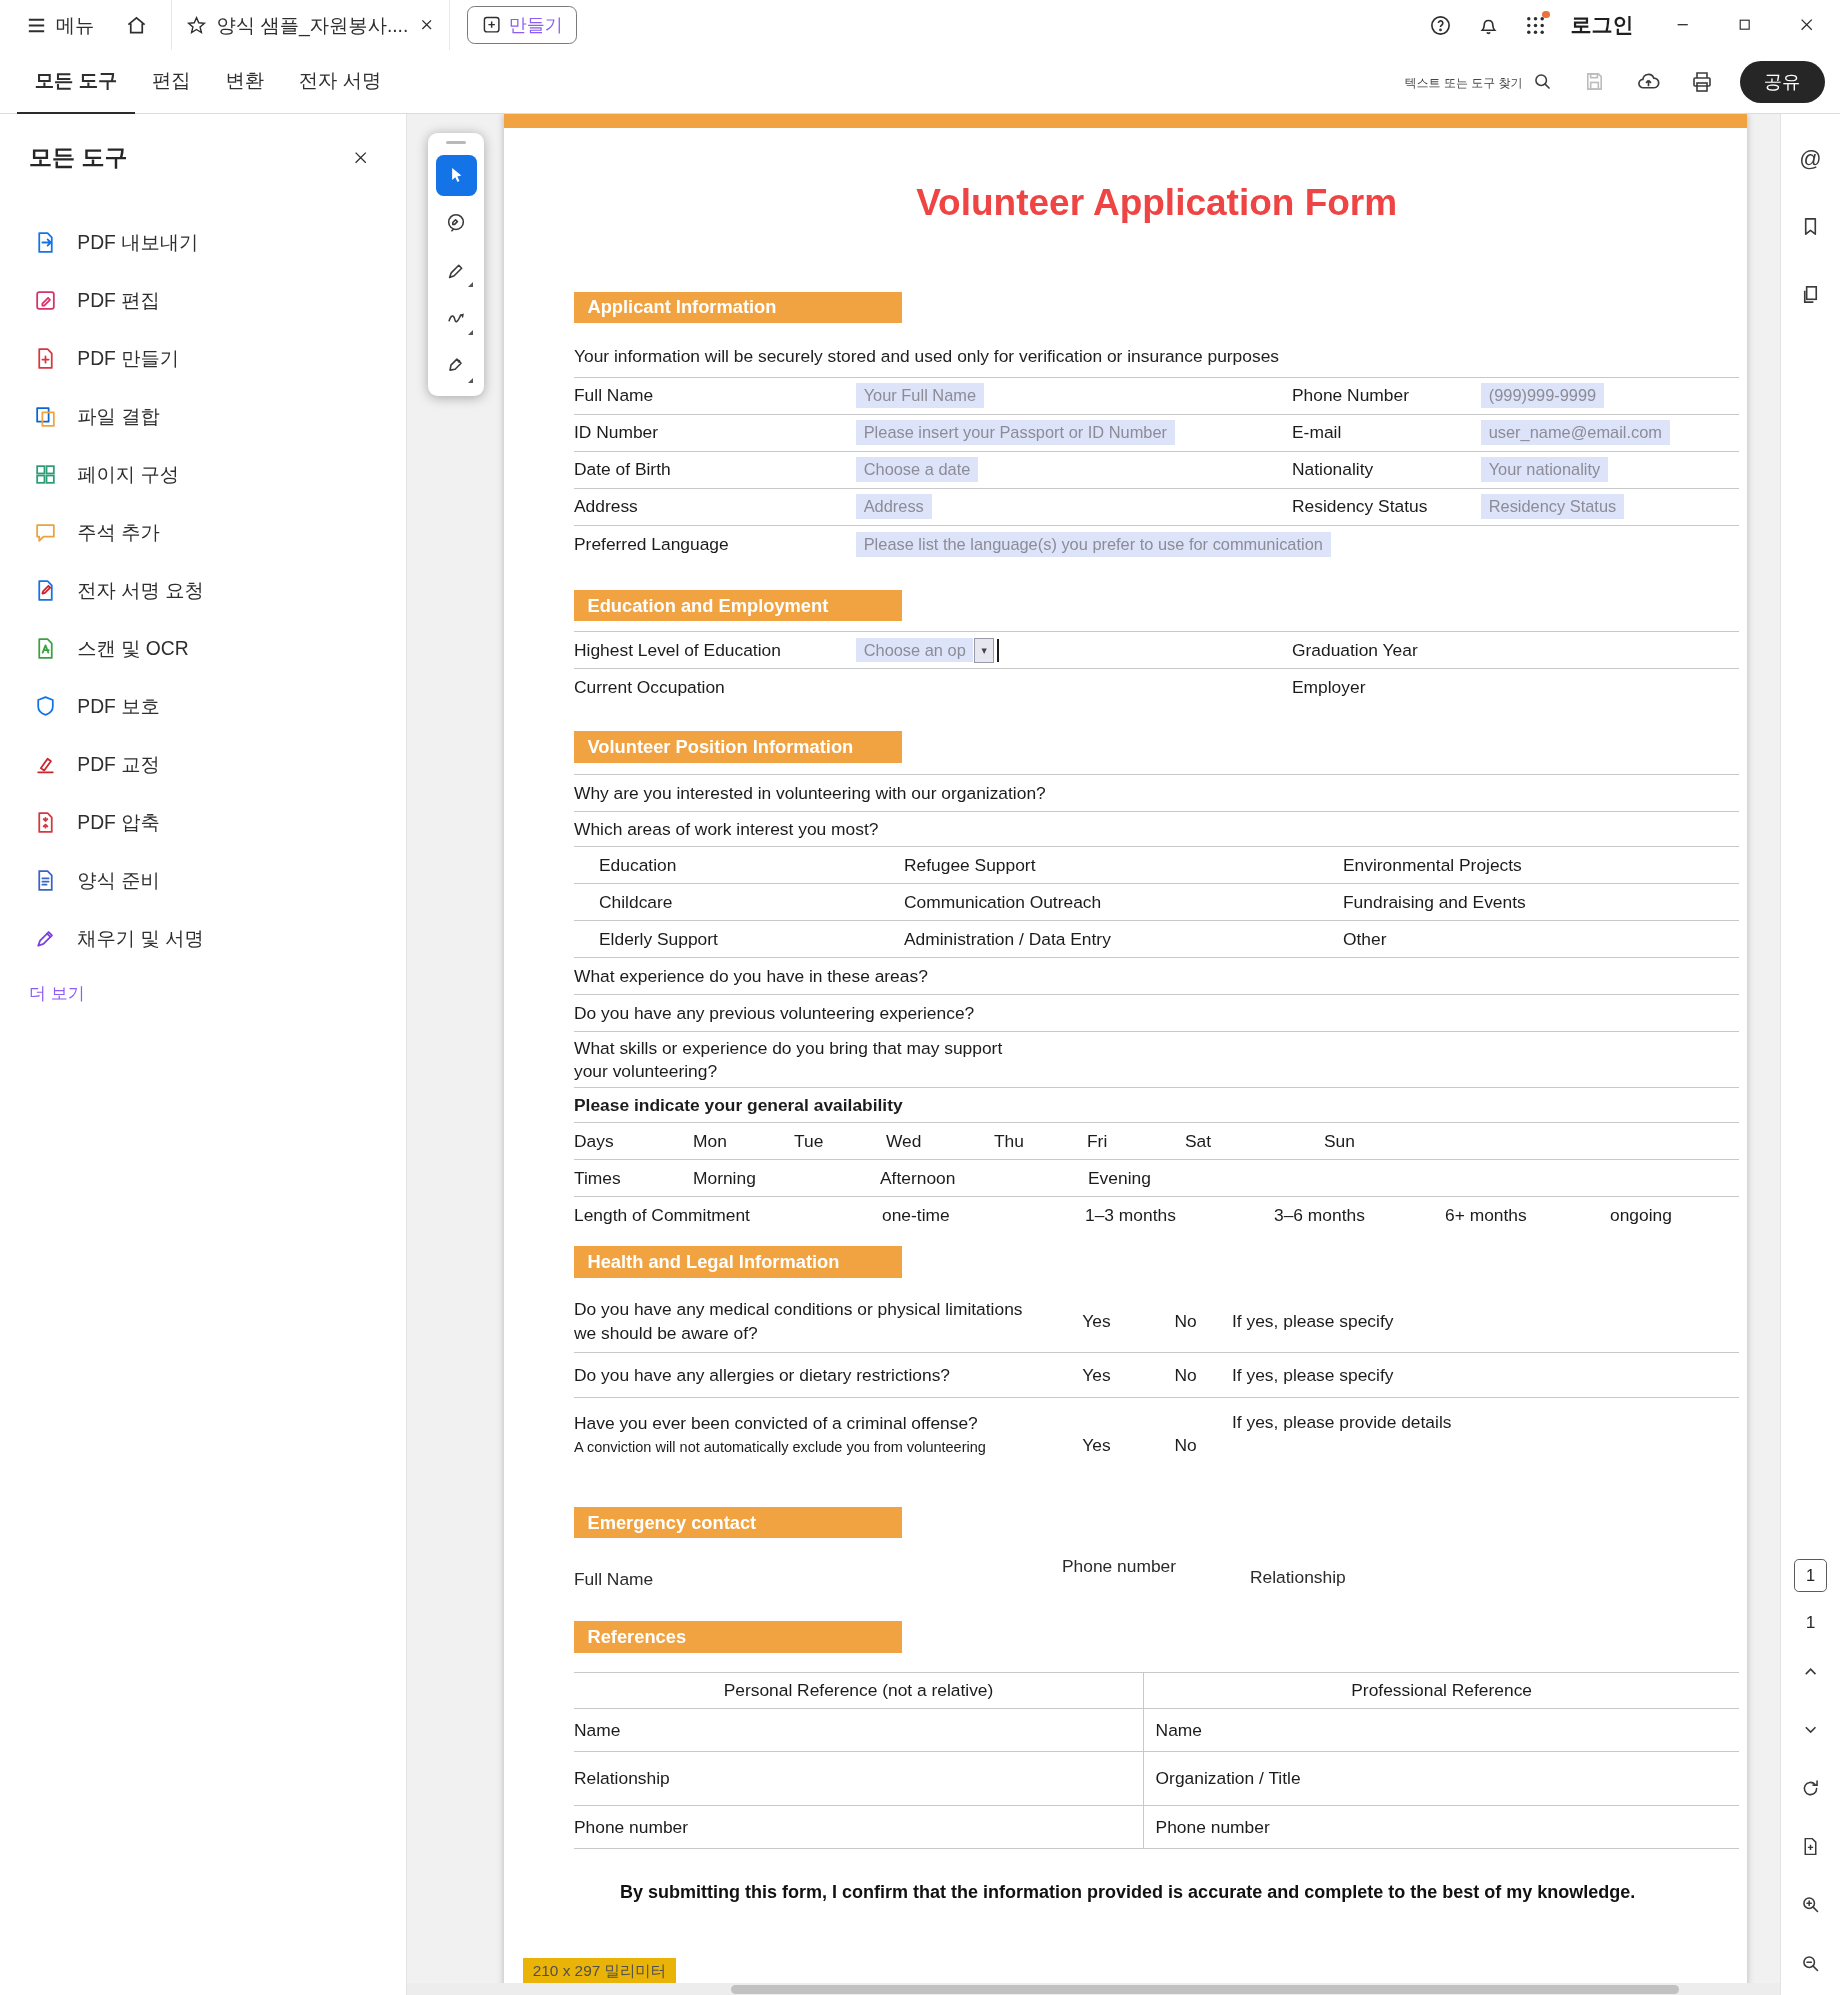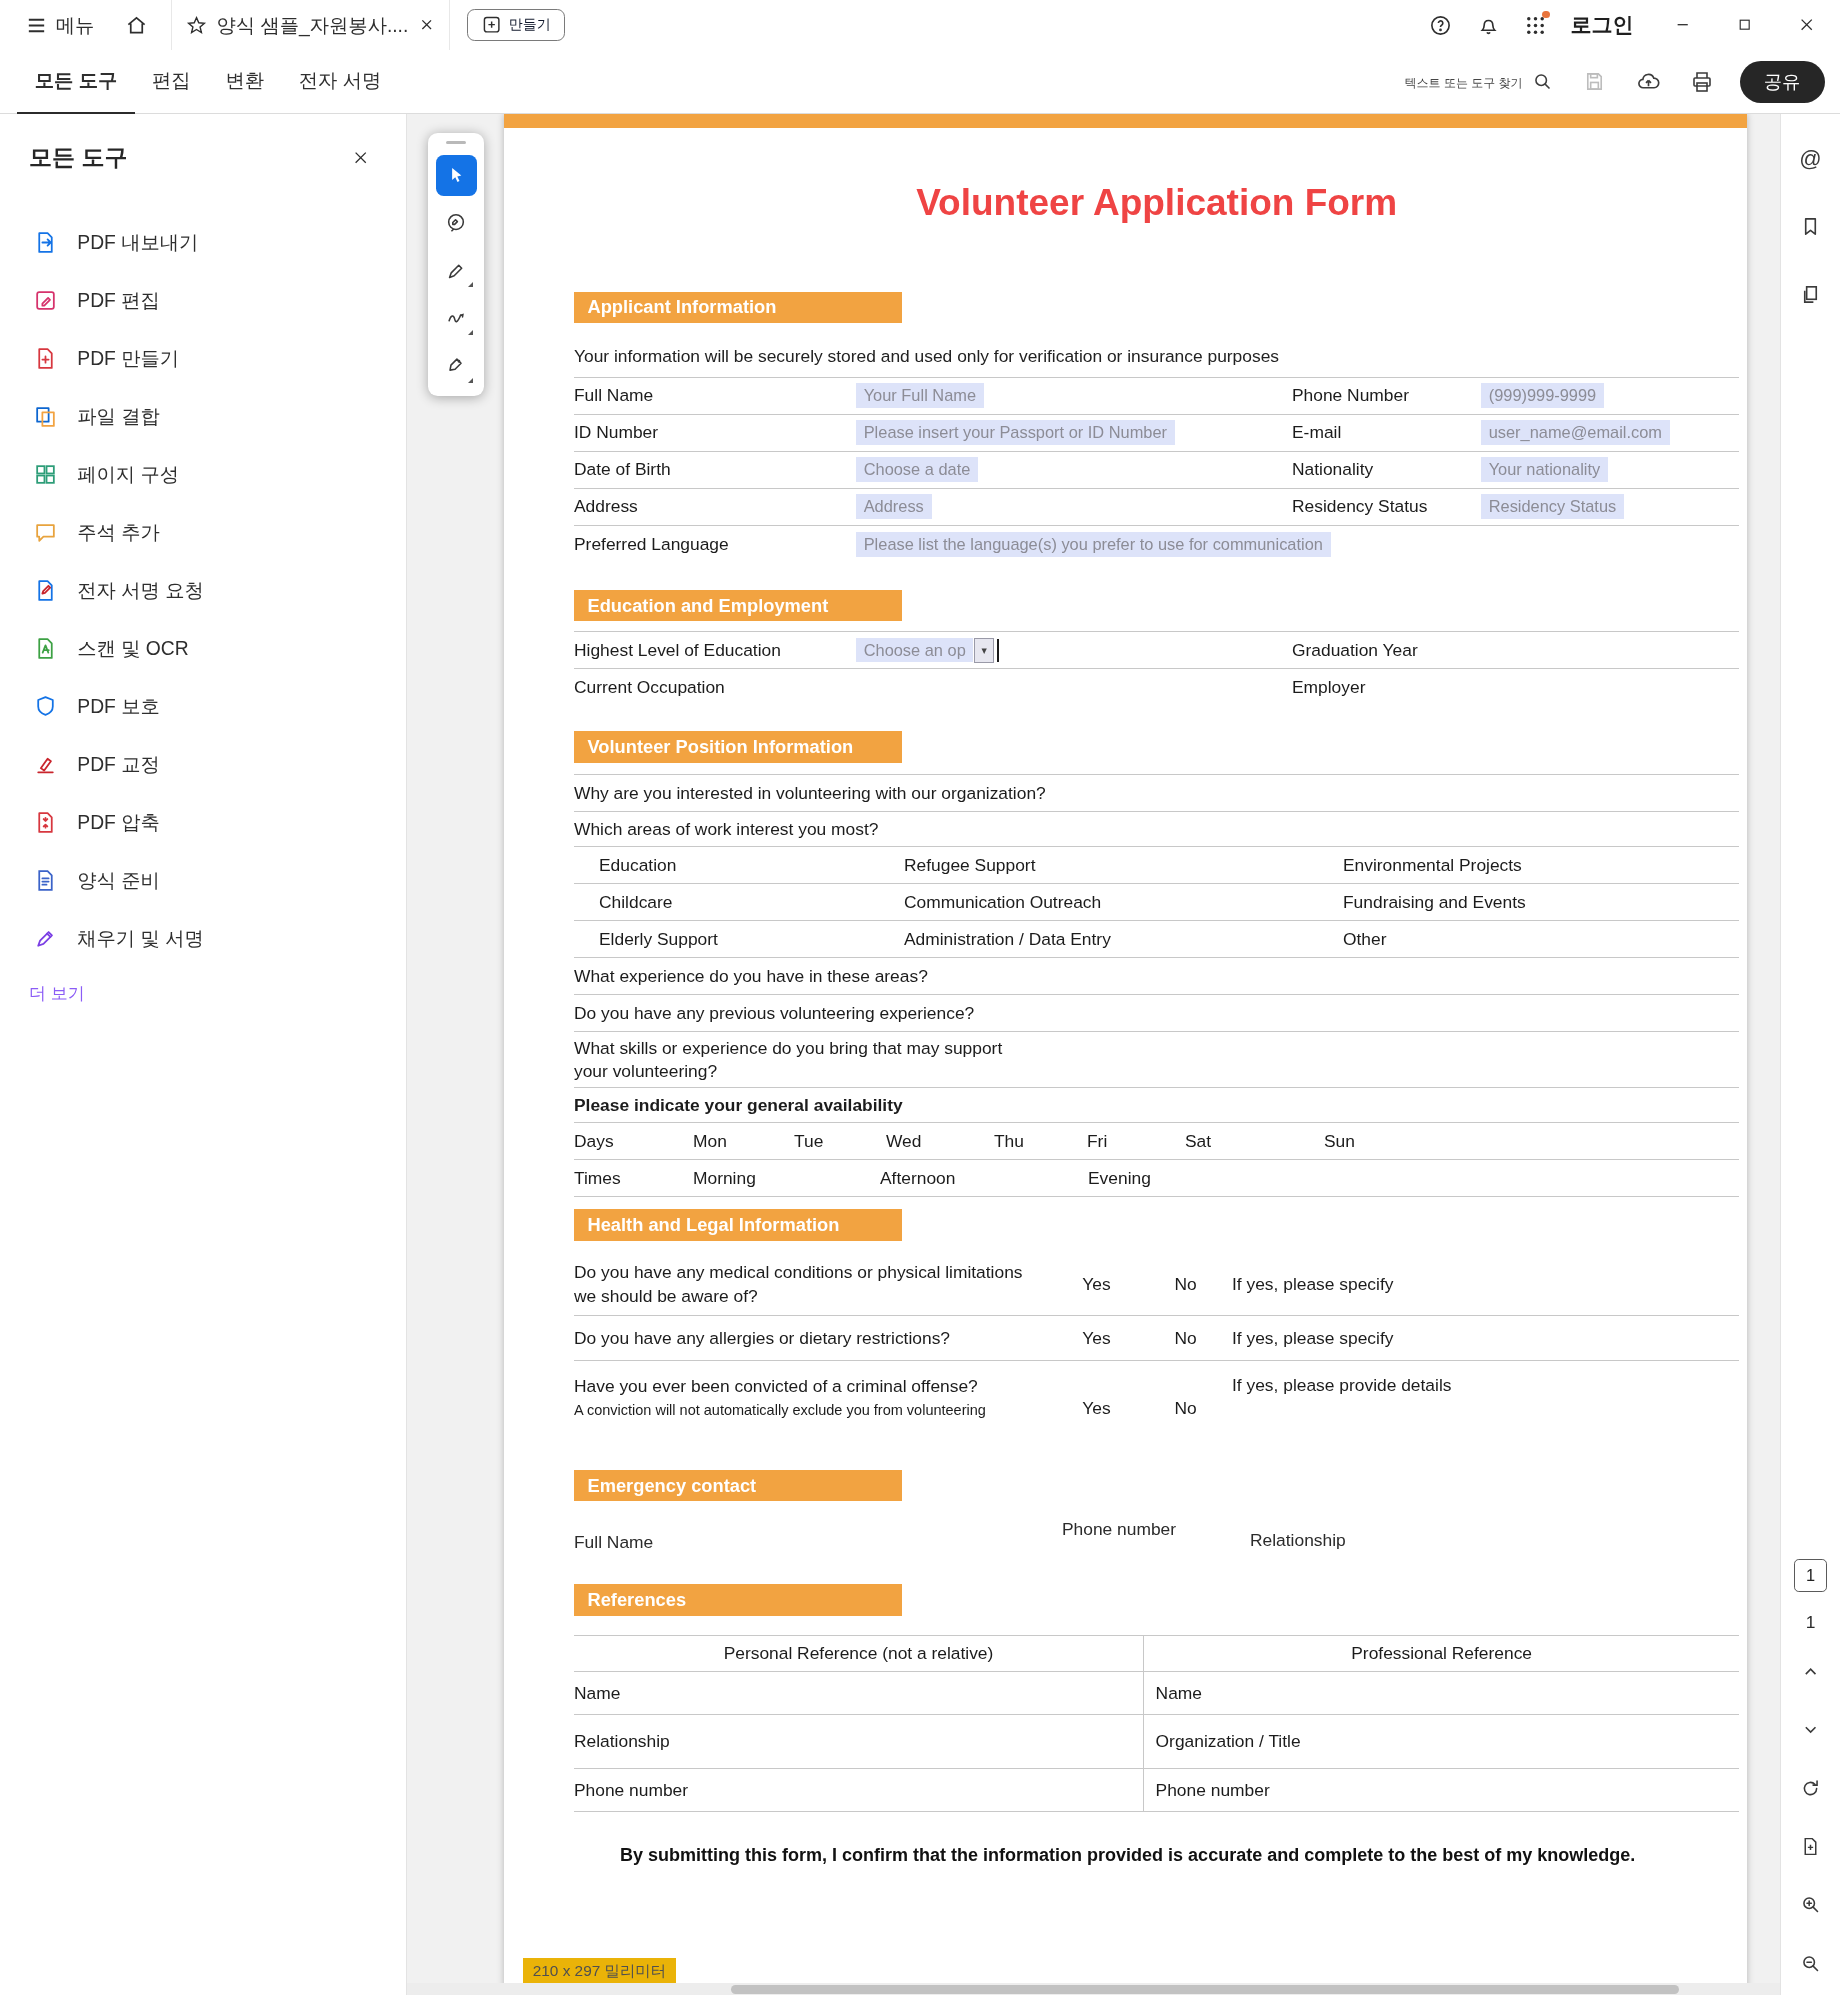--- a/index.html
+++ b/index.html
@@ -11,21 +11,21 @@
   .titlebar { height:50px; display:flex; align-items:center; padding:0 5.8px 0 17.4px; background:#fff; flex:0 0 auto; }
   .tb-btn { display:flex; align-items:center; gap:7.7px; cursor:pointer; padding:5.8px 7.7px; border-radius:5.8px; }
   .tb-label { font-size:19.3px; color:#2e2e2e; }
   .icon { display:inline-flex; align-items:center; justify-content:center; }
   .icon svg { display:block; }
   .home-btn { margin-left:13.5px; padding:5.8px 9.7px; }
   .doc-tab { height:50px; display:flex; align-items:center; gap:9.7px; padding:0 13.5px; margin-left:13.5px;
     border-left:1px solid #e8e8e8; border-right:1px solid #e8e8e8; max-width:299px; }
   .doc-tab .title { font-size:19.3px; color:#2e2e2e; white-space:nowrap; overflow:hidden; }
   .create-btn { display:flex; align-items:center; gap:7.7px; margin-left:17.4px; border:1.4px solid #7a7a7a;
-    border-radius:7.7px; padding:5.8px 13.5px; font-size:14px; color:#0f172a; cursor:pointer; }
+    border-radius:7.7px; padding:5.8px 13.5px; font-size:18px; color:#8b5cf6; cursor:pointer; }
   .tb-right { margin-left:auto; display:flex; align-items:center; gap:5.8px; }
   .round-ic { width:42px; height:42px; border-radius:7.7px; display:flex; align-items:center; justify-content:center; cursor:pointer; position:relative; }
   .notif-dot { position:absolute; top:6.8px; right:6.8px; width:7.7px; height:7.7px; border-radius:50%; background:#E8743C; }
   .login { font-size:21px; font-weight:bold; color:#1f1f1f; margin:0 15.4px 0 7.7px; cursor:pointer; }
   .win-ctrl { width:56px; height:50px; display:flex; align-items:center; justify-content:center; cursor:pointer; }
 
   
   .toolbar { height:64px; display:flex; align-items:center; padding:0 5.8px 0 17.4px; border-bottom:1px solid #dcdcdc; flex:0 0 auto; background:#fff; }
   .tab-item { height:64px; display:flex; align-items:center; padding:0 17.4px; font-size:19.3px; color:#2f2f2f;
     border-bottom:2.9px solid transparent; cursor:pointer; }
@@ -548,20 +548,28 @@
               <div>Fri</div>
               <div>Sat</div>
               <div>Sun</div>
             </div>
             <div class="grid-row times-row r38">
               <div>Times</div>
               <div>Morning</div>
               <div>Afternoon</div>
               <div>Evening</div>
             </div>
+            <div class="grid-row commit-row r38" style="border-bottom:none;">
+              <div>Length of Commitment</div>
+              <div>one-time</div>
+              <div>1–3 months</div>
+              <div>3–6 months</div>
+              <div>6+ months</div>
+              <div>ongoing</div>
+            </div>
           </div>
 
           <div class="chip" style="margin-top:12px;">Health and Legal Information</div>
           <div class="tbl" style="margin-top:13.5px; border-top:none;">
             <div class="grid-row health-row r64">
               <div class="q">Do you have any medical conditions or physical limitations we should be aware of?</div>
               <div class="yn">Yes</div>
               <div class="yn">No</div>
               <div>If yes, please specify</div>
             </div>

